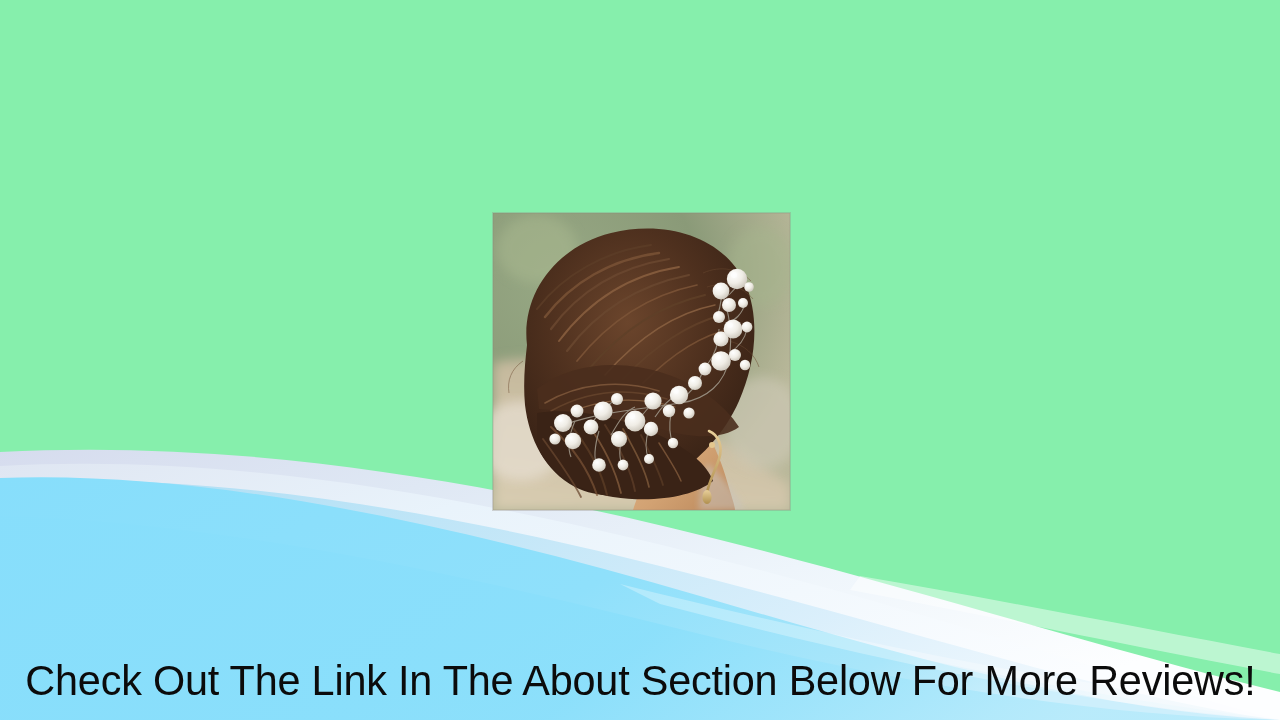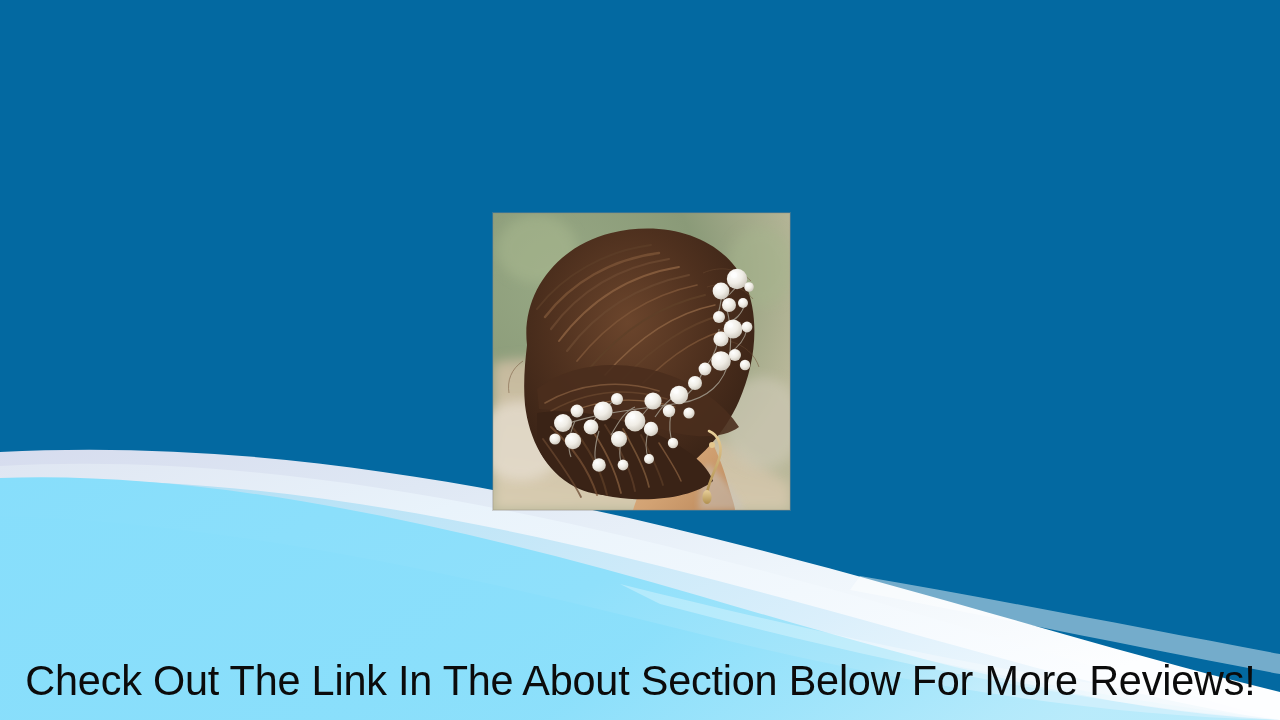--- a/index.html
+++ b/index.html
@@ -11,21 +11,21 @@
     width: 1280px;
     height: 720px;
     overflow: hidden;
     font-family: "Liberation Sans", sans-serif;
   }
 
   #slide {
     position: relative;
     width: 1280px;
     height: 720px;
-    background: #0369a1;
+    background: #86efac;
     overflow: hidden;
     text-align: right;
   }
 
   
   #wave-decoration {
     position: absolute;
     left: 0;
     top: 430px;
     width: 1280px;

